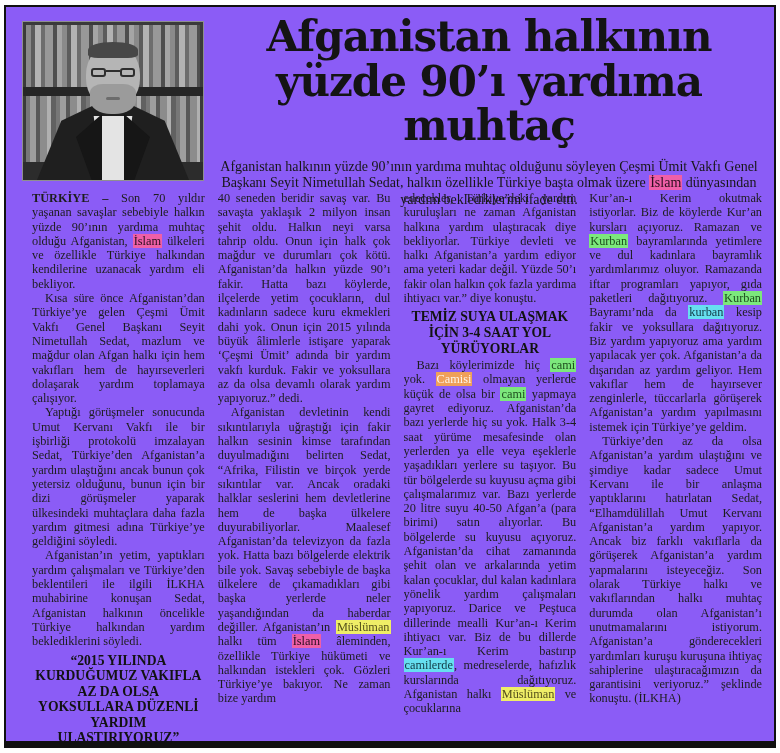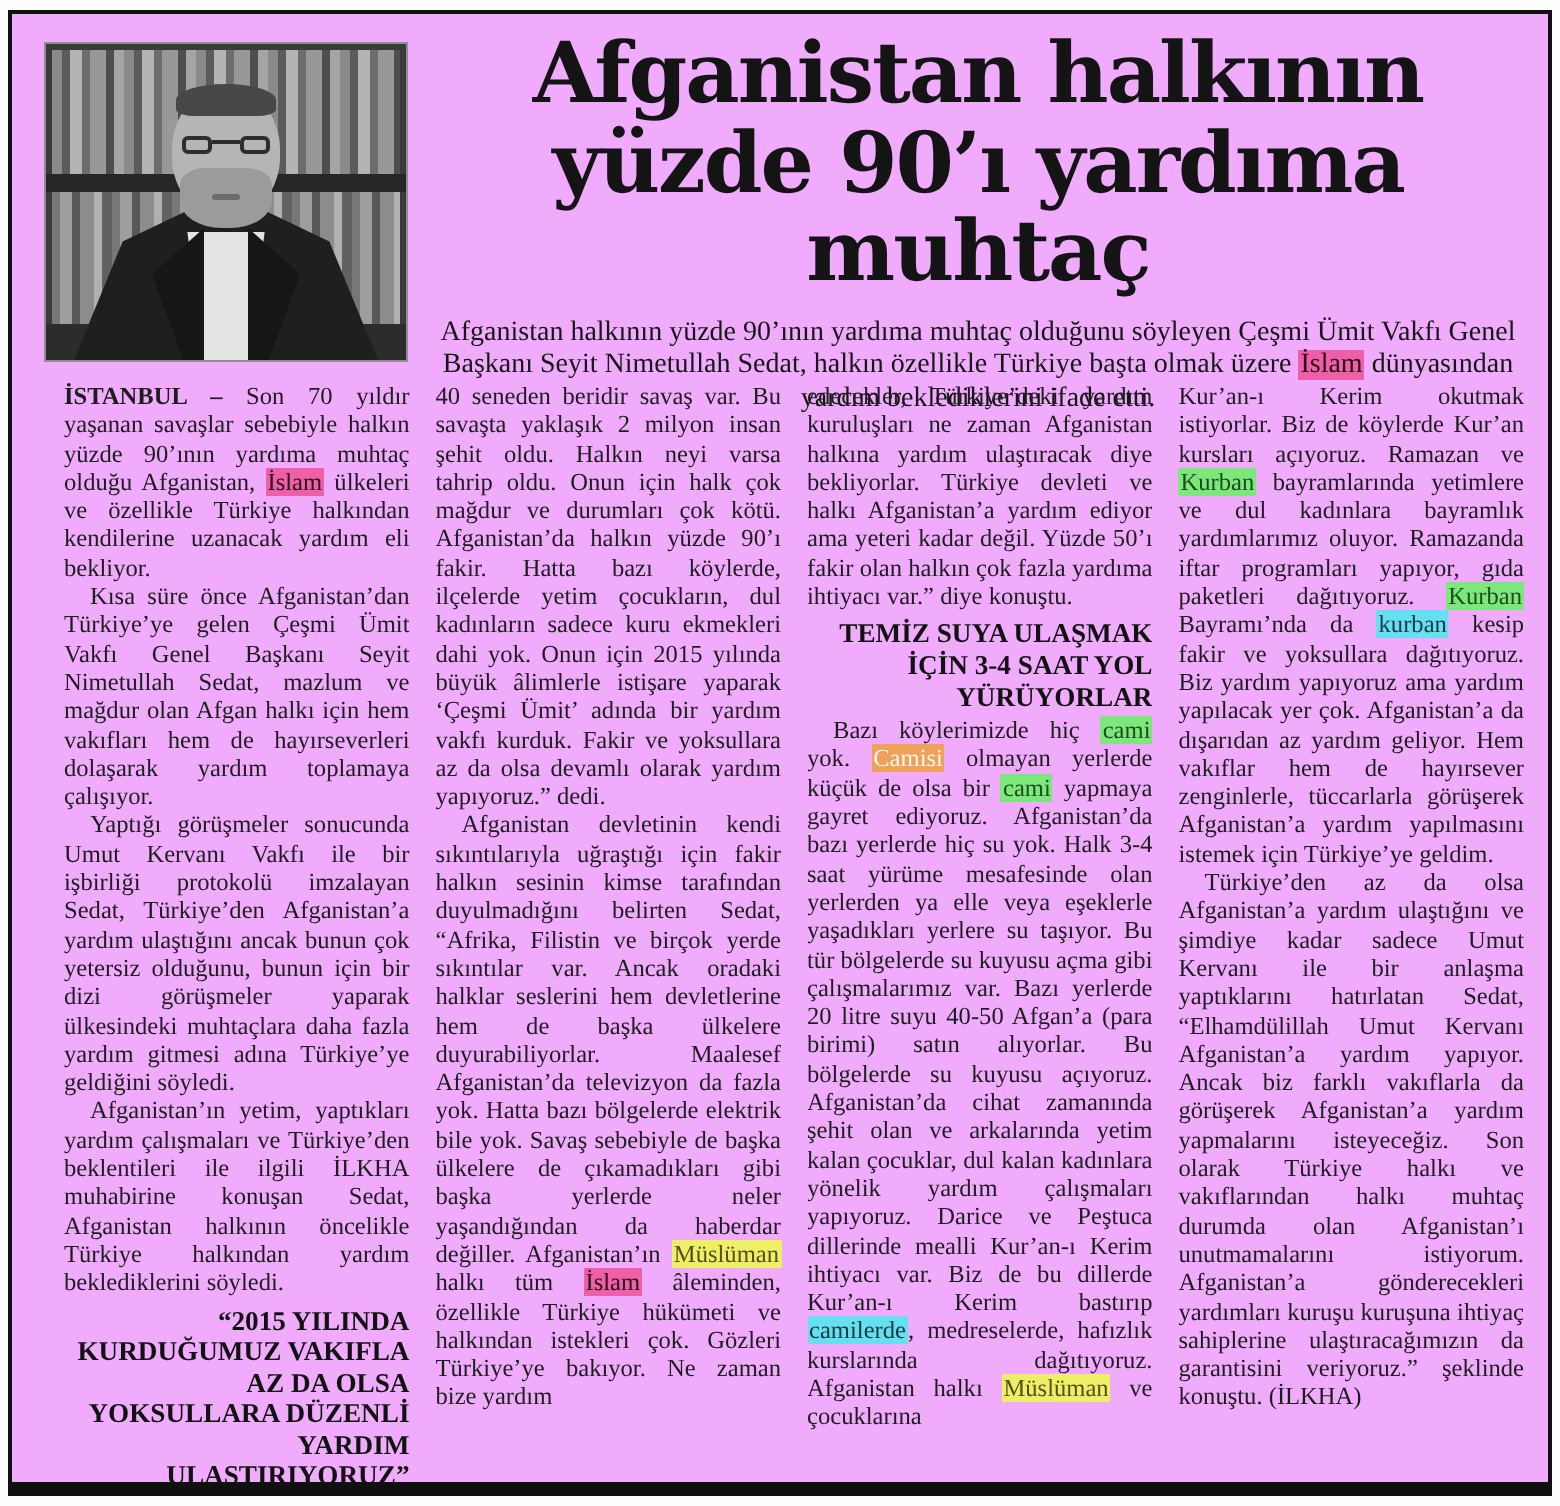--- a/index.html
+++ b/index.html
@@ -1,20 +1,20 @@
 <!DOCTYPE html>
 <html lang="tr"><head>
 <meta charset="utf-8">
 <style>
   html,body{margin:0;padding:0;background:#ffffff;}
   body{width:780px;height:753px;position:relative;overflow:hidden;
        font-family:"Liberation Serif",serif;color:#1d1d1d;}
   .sheet{position:absolute;inset:0;background:#fefefe;padding:5px 4px;box-sizing:border-box;}
   .frame{border:2px solid #101010;border-bottom-width:7px;height:100%;box-sizing:border-box;
-         padding:6px 10px 6px 10px;background:#f0abfc;overflow:hidden;}
+         padding:6px 10px 6px 10px;background:#8b5cf6;overflow:hidden;}
 
   
   .header{display:flex;gap:12px;height:170px;margin-bottom:4px;}
   .photo-wrap{flex:0 0 auto;width:180px;height:158px;margin:8px 0 0 6px;border:1px solid #8f8f8f;
               background:#3a3a3a;position:relative;overflow:hidden;}
   .shelf-row{position:absolute;left:3px;right:3px;
       background:repeating-linear-gradient(90deg,#8a8a8a 0 5px,#5c5c5c 5px 9px,#b3b3b3 9px 15px,#6d6d6d 15px 19px,#989898 19px 27px,#4e4e4e 27px 31px,#a5a5a5 31px 36px);}
   .shelf-row.top{top:3px;height:62px;}
   .shelf-row.bottom{top:74px;height:66px;background:
       repeating-linear-gradient(90deg,#777 0 4px,#9e9e9e 4px 10px,#585858 10px 14px,#8c8c8c 14px 21px,#b0b0b0 21px 25px,#616161 25px 30px);}
@@ -44,21 +44,21 @@
   .head-right{flex:1;text-align:center;padding-right:2px;}
   h1.headline{font-family:"DejaVu Serif",serif;font-weight:bold;color:#141414;
       font-size:42px;line-height:1.06;margin:2px 0 10px;letter-spacing:-1px;}
   .subhead{font-size:14px;line-height:1.2;margin:0 4px;color:#171717;font-weight:500;}
 
   
   .body-cols{display:flex;gap:13px;padding:4px 2px 0 16px;height:556px;overflow:hidden;}
   .column{flex:1 1 0;font-size:12.3px;line-height:14.3px;text-align:justify;overflow:hidden;}
   .para{margin:0;}
   .para.indent{text-indent:13px;}
-  .col-head{font-weight:bold;font-size:13.6px;line-height:15.6px;text-align:right;margin:4px 0 2px;color:#121212;}
+  .col-head{font-weight:bold;font-size:13.6px;line-height:15.6px;text-align:center;margin:4px 0 2px;color:#121212;}
   .b{font-weight:bold;}
   .hl{padding:0 1px;}
 </style>
 </head>
 <body>
 
 <div class="sheet">
   <div class="frame">
 
     <div class="header">
@@ -89,21 +89,21 @@
       </div>
 
       <div class="head-right">
         <h1 class="headline">Afganistan halkının yüzde 90’ı yardıma muhtaç</h1>
         <p class="subhead"><span>Afganistan halkının yüzde 90’ının yardıma muhtaç olduğunu söyleyen Çeşmi Ümit Vakfı Genel Başkanı Seyit Nimetullah Sedat, halkın özellikle Türkiye başta olmak üzere </span><span class="hl" style="background: rgb(239, 95, 167); color: rgb(42, 13, 28);">İslam</span><span> dünyasından yardım beklediklerini ifade etti.</span></p>
       </div>
     </div>
 
     <div class="body-cols">
       <div class="column">
-          <p class="para"><span class="b">İSTANBUL – </span><span>Son 70 yıldır yaşanan savaşlar sebebiyle halkın yüzde 90’ının yardıma muhtaç olduğu Afganistan, </span><span class="hl" style="background: rgb(239, 95, 167); color: rgb(42, 13, 28);">İslam</span><span> ülkeleri ve özellikle Türkiye halkından kendilerine uzanacak yardım eli bekliyor.</span></p>
+          <p class="para"><span class="b">TÜRKİYE – </span><span>Son 70 yıldır yaşanan savaşlar sebebiyle halkın yüzde 90’ının yardıma muhtaç olduğu Afganistan, </span><span class="hl" style="background: rgb(239, 95, 167); color: rgb(42, 13, 28);">İslam</span><span> ülkeleri ve özellikle Türkiye halkından kendilerine uzanacak yardım eli bekliyor.</span></p>
           <p class="para indent"><span>Kısa süre önce Afganistan’dan Türkiye’ye gelen Çeşmi Ümit Vakfı Genel Başkanı Seyit Nimetullah Sedat, mazlum ve mağdur olan Afgan halkı için hem vakıfları hem de hayırseverleri dolaşarak yardım toplamaya çalışıyor.</span></p>
           <p class="para indent"><span>Yaptığı görüşmeler sonucunda Umut Kervanı Vakfı ile bir işbirliği protokolü imzalayan Sedat, Türkiye’den Afganistan’a yardım ulaştığını ancak bunun çok yetersiz olduğunu, bunun için bir dizi görüşmeler yaparak ülkesindeki muhtaçlara daha fazla yardım gitmesi adına Türkiye’ye geldiğini söyledi.</span></p>
           <p class="para indent"><span>Afganistan’ın yetim, yaptıkları yardım çalışmaları ve Türkiye’den beklentileri ile ilgili İLKHA muhabirine konuşan Sedat, Afganistan halkının öncelikle Türkiye halkından yardım beklediklerini söyledi.</span></p>
           <h3 class="col-head">“2015 YILINDA KURDUĞUMUZ VAKIFLA AZ DA OLSA YOKSULLARA DÜZENLİ YARDIM ULAŞTIRIYORUZ”</h3>
         </div>
       <div class="column">
           <p class="para"><span>40 seneden beridir savaş var. Bu savaşta yaklaşık 2 milyon insan şehit oldu. Halkın neyi varsa tahrip oldu. Onun için halk çok mağdur ve durumları çok kötü. Afganistan’da halkın yüzde 90’ı fakir. Hatta bazı köylerde, ilçelerde yetim çocukların, dul kadınların sadece kuru ekmekleri dahi yok. Onun için 2015 yılında büyük âlimlerle istişare yaparak ‘Çeşmi Ümit’ adında bir yardım vakfı kurduk. Fakir ve yoksullara az da olsa devamlı olarak yardım yapıyoruz.” dedi.</span></p>
           <p class="para indent"><span>Afganistan devletinin kendi sıkıntılarıyla uğraştığı için fakir halkın sesinin kimse tarafından duyulmadığını belirten Sedat, “Afrika, Filistin ve birçok yerde sıkıntılar var. Ancak oradaki halklar seslerini hem devletlerine hem de başka ülkelere duyurabiliyorlar. Maalesef Afganistan’da televizyon da fazla yok. Hatta bazı bölgelerde elektrik bile yok. Savaş sebebiyle de başka ülkelere de çıkamadıkları gibi başka yerlerde neler yaşandığından da haberdar değiller. Afganistan’ın </span><span class="hl" style="background: rgb(239, 238, 103); color: rgb(85, 81, 28);">Müslüman</span><span> halkı tüm </span><span class="hl" style="background: rgb(239, 95, 167); color: rgb(42, 13, 28);">İslam</span><span> âleminden, özellikle Türkiye hükümeti ve halkından istekleri çok. Gözleri Türkiye’ye bakıyor. Ne zaman bize yardım</span></p>
         </div>
       <div class="column">

